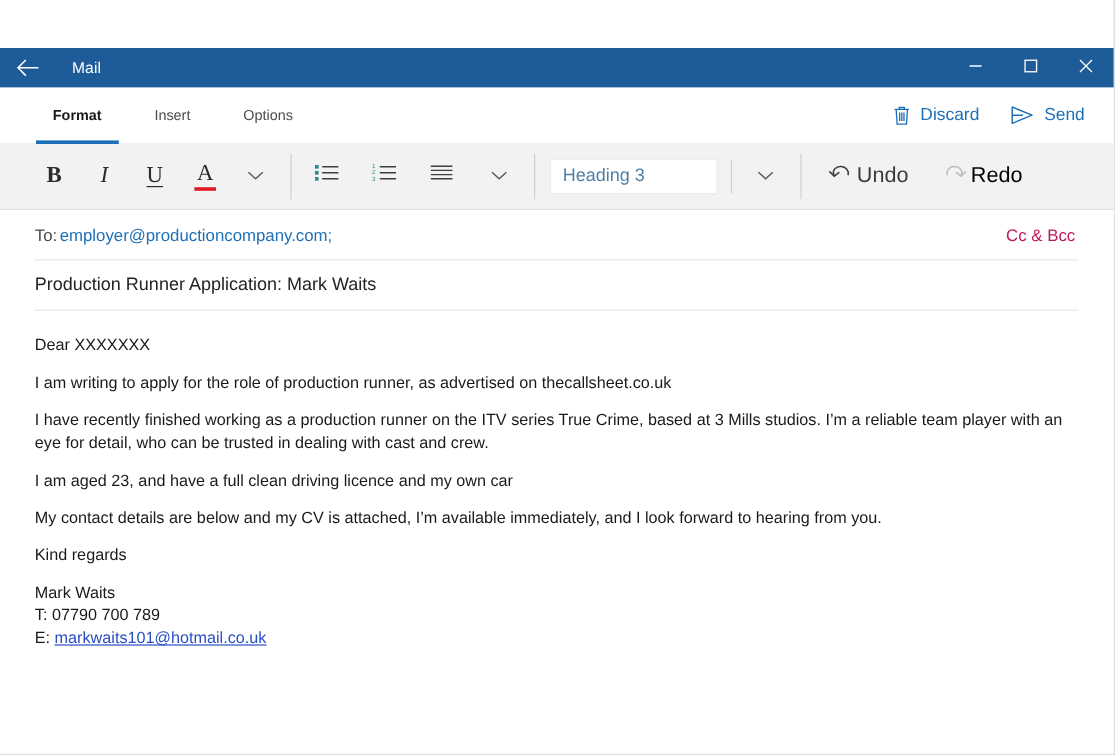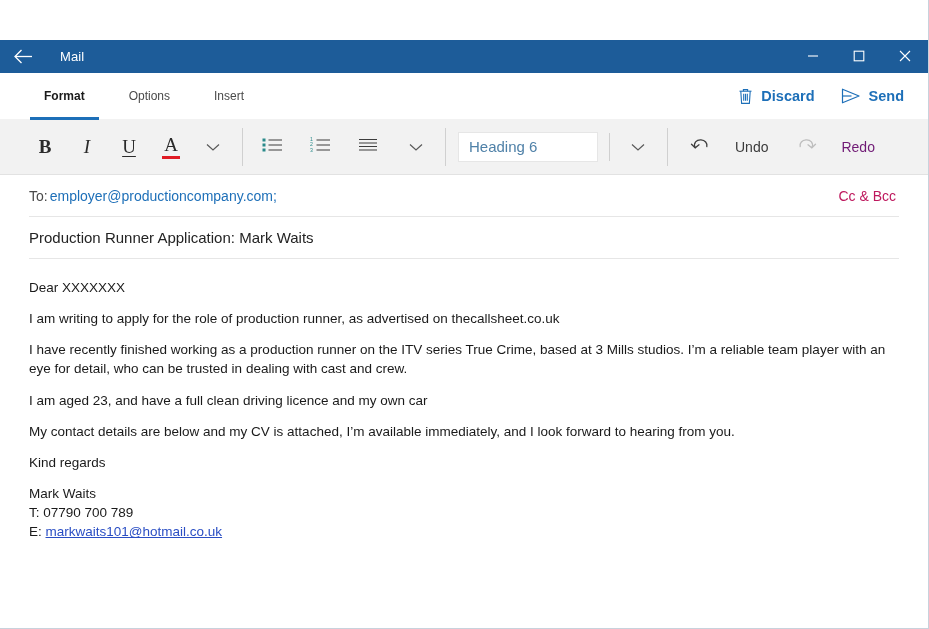--- a/index.html
+++ b/index.html
@@ -99,21 +99,20 @@
     height: 3px;
     background: #1d6fb8;
   }
 
   .actions {
     margin-left: auto;
     display: flex;
     align-items: center;
     padding-right: 24px;
     gap: 26px;
-    font-weight: bold;
   }
   .action {
     display: flex;
     align-items: center;
     gap: 8px;
     color: #1d6fb8;
     font-size: 14.5px;
     cursor: pointer;
     white-space: nowrap;
   }
@@ -195,29 +194,29 @@
   .thin-sep {
     width: 1px;
     height: 28px;
     background: #cfcfcf;
     margin: 0 11px;
   }
 
   .rb-labelled {
     display: flex;
     align-items: center;
-    gap: 24px;
+    gap: 3px;
     height: 36px;
     padding: 0 10px;
-    font-size: 14px;
+    font-size: 18px;
     color: #3b3b3b;
     cursor: pointer;
   }
   .rb-labelled.disabled {
-    color: #701a75;
+    color: #000000;
     cursor: default;
   }
 
   
   .compose {
     flex: 1 1 auto;
     background: #ffffff;
     overflow: hidden;
     padding: 0 29px;
   }
@@ -317,24 +316,24 @@
       </div>
     </div>
   </div>
 
   <div class="commandbar">
     <div class="tabs">
       <div class="tab active">
         <span>Format</span>
       </div>
       <div class="tab">
+        <span>Insert</span>
+      </div>
+      <div class="tab">
         <span>Options</span>
-      </div>
-      <div class="tab">
-        <span>Insert</span>
       </div>
     </div>
 
     <div class="actions">
       <div class="action">
         <span>
           <svg width="15" height="17" viewBox="0 0 15 17" fill="none" stroke="#1d6fb8" stroke-width="1.1">
             <path d="M1.5 3.2 H13.5"></path>
             <path d="M5.4 3.2 V1.6 H9.6 V3.2"></path>
             <path d="M2.8 3.2 L3.6 15.4 H11.4 L12.2 3.2"></path>
@@ -421,21 +420,21 @@
           <svg width="14" height="9" viewBox="0 0 14 9" fill="none" stroke="#595959" stroke-width="1.2">
             <path d="M1 1.5 L7 7 L13 1.5"></path>
           </svg>
         </span>
       </div>
     </div>
 
     <div class="sep"></div>
 
     <div class="rb-group">
-      <div class="style-box">Heading 6</div>
+      <div class="style-box">Heading 3</div>
       <div class="thin-sep"></div>
       <div class="rb-btn chev">
         <span>
           <svg width="14" height="9" viewBox="0 0 14 9" fill="none" stroke="#595959" stroke-width="1.2">
             <path d="M1 1.5 L7 7 L13 1.5"></path>
           </svg>
         </span>
       </div>
     </div>
 

